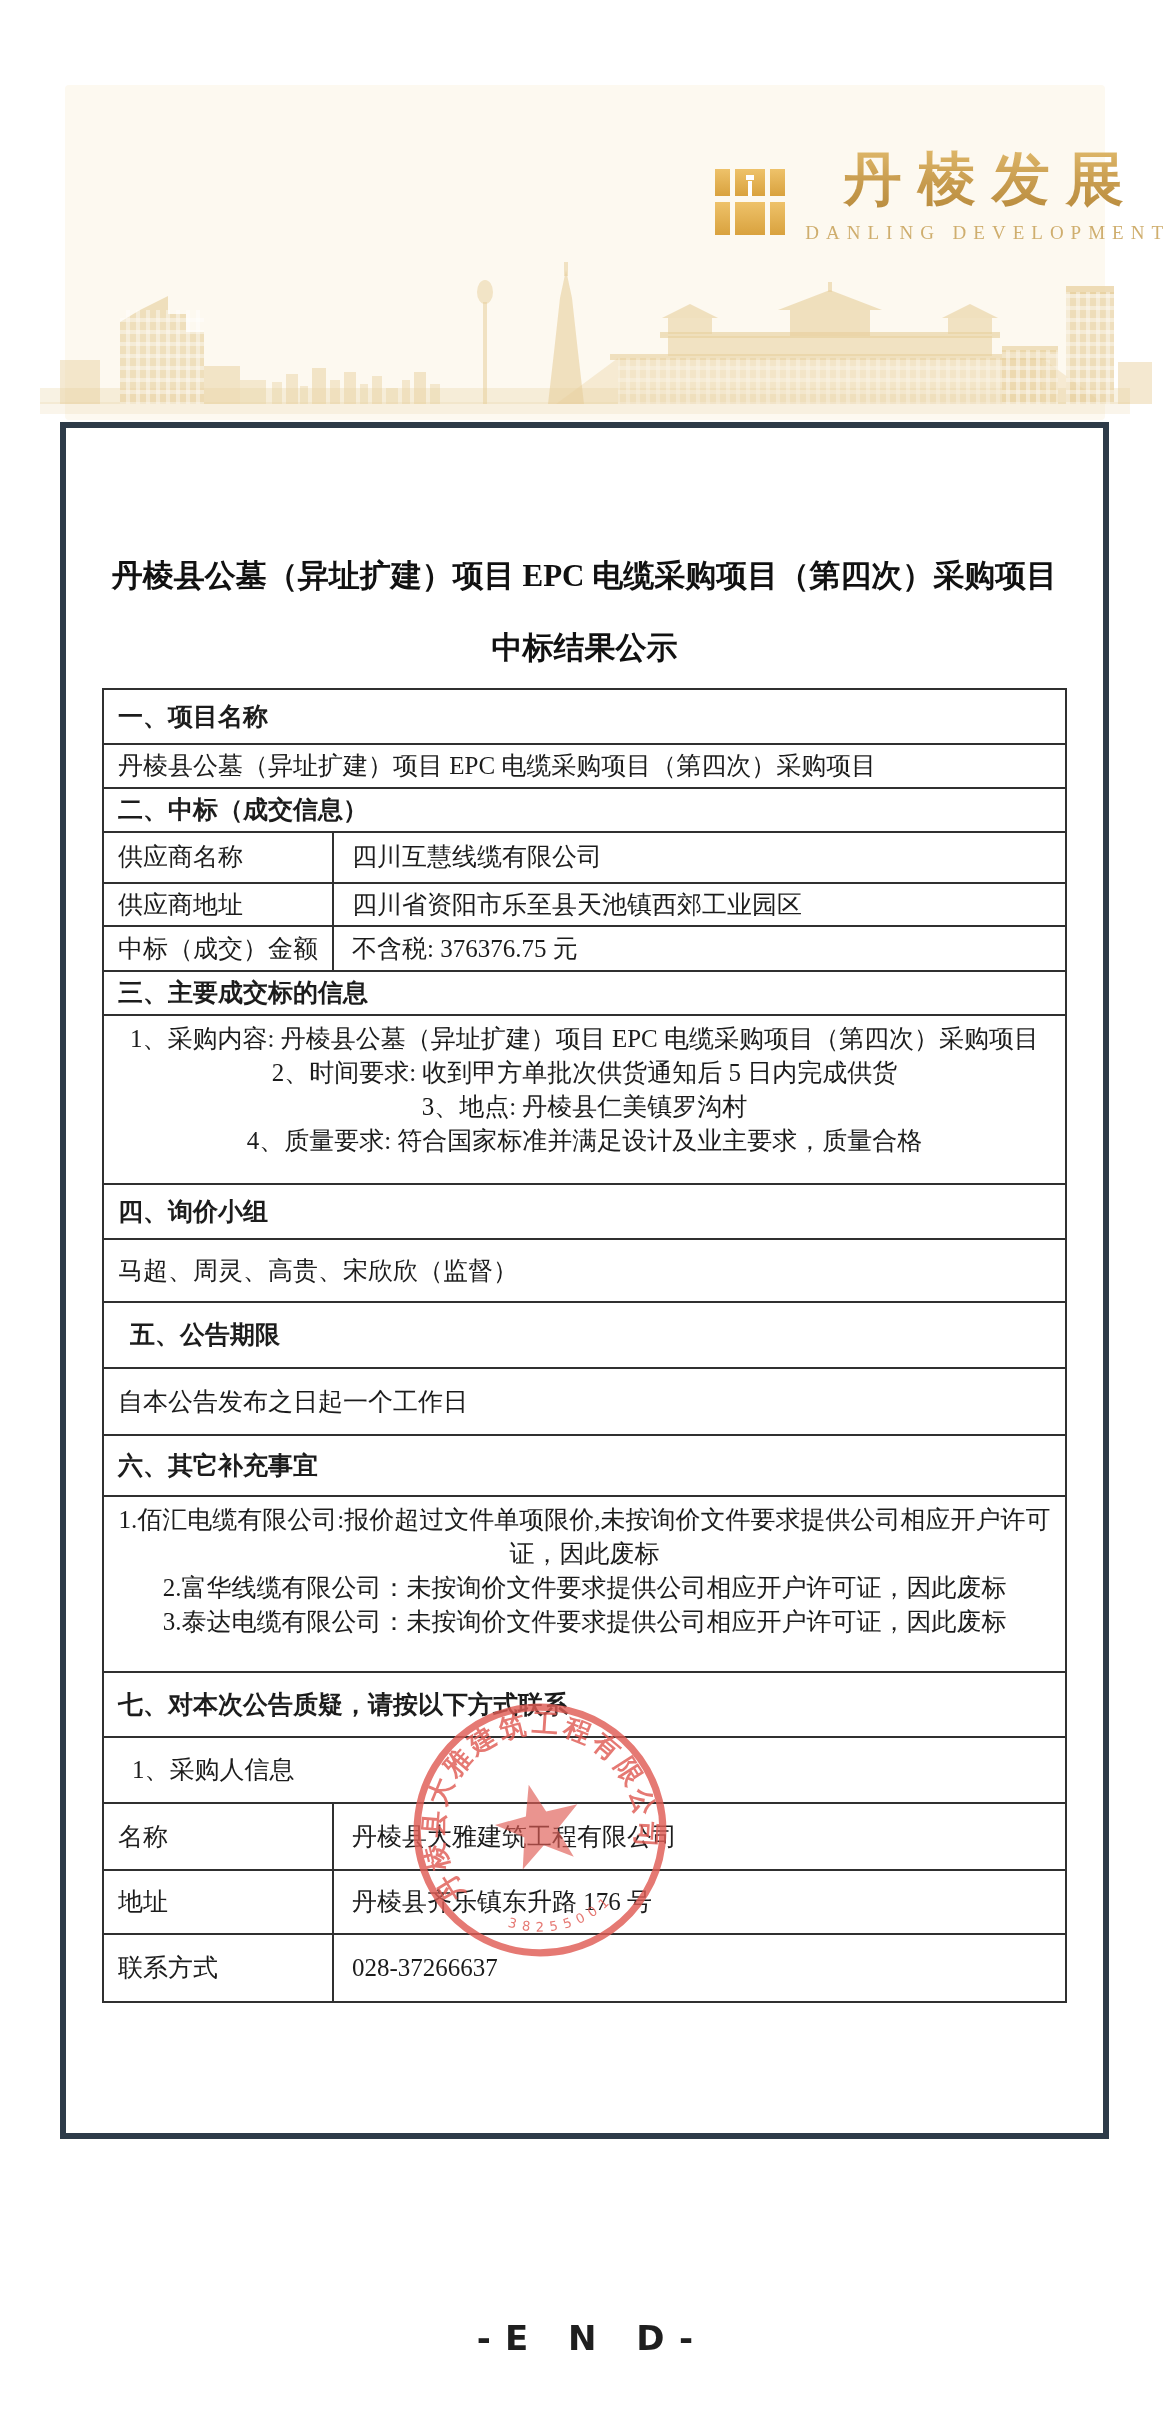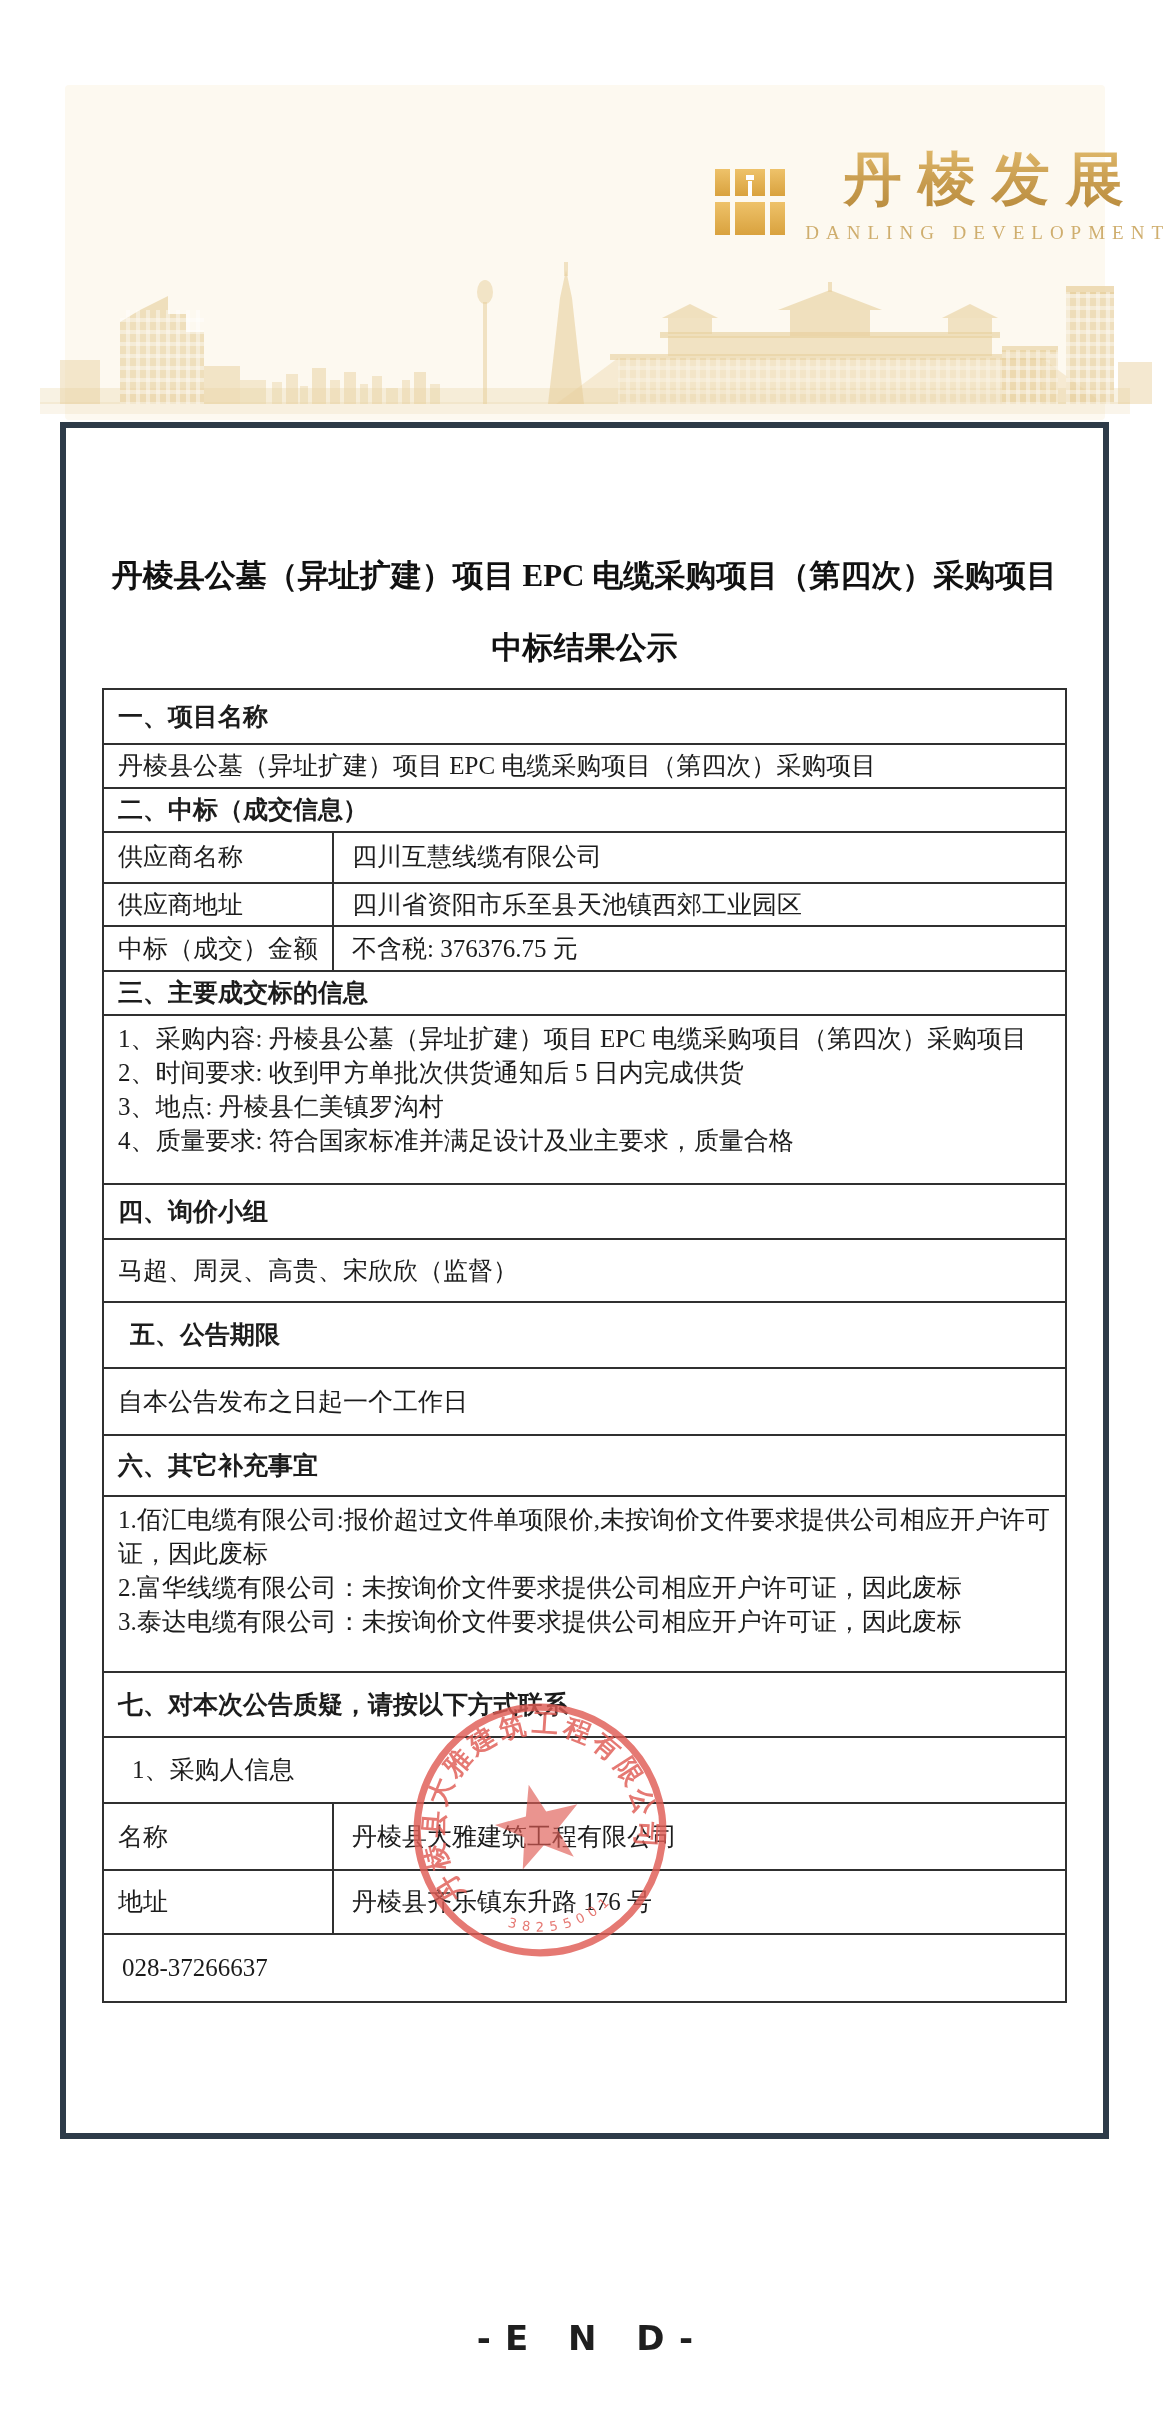--- a/index.html
+++ b/index.html
@@ -49,21 +49,21 @@
     font-size:25px;line-height:1.35;
   }
   .trow{border-top:2px solid var(--table-border);display:flex;align-items:stretch;}
   .trow:first-child{border-top:none;}
   .cell{display:flex;flex-direction:column;justify-content:center;padding:4px 14px;}
   .cell.single{justify-content:center;}
   .trow.section .cell{font-weight:bold;}
   .trow.pair .label{width:230px;flex:0 0 auto;border-right:2px solid var(--table-border);}
   .trow.pair .value{flex:1 1 auto;padding-left:18px;}
   .lines{padding-top:6px;padding-bottom:6px;}
-  .lines .row-line{line-height:34px;}
+  .lines .row-line{line-height:34px;text-align:center;}
   
   .seal{position:absolute;left:408px;top:1698px;width:264px;height:264px;opacity:.82;}
   
   .end-mark{
     position:absolute;left:0;top:2318px;width:100%;text-align:center;
     font-family:"DejaVu Sans","Liberation Sans",sans-serif;
     font-weight:bold;font-size:34px;letter-spacing:14px;color:#1f1f1f;text-indent:14px;
   }
 </style>
 </head>
@@ -227,20 +227,21 @@
       </div>
       <div class="trow pair" style="min-height: 67px; justify-content: flex-end;">
         <div class="cell label single">名称</div>
         <div class="cell value single">丹棱县大雅建筑工程有限公司</div>
       </div>
       <div class="trow pair" style="min-height: 64px;">
         <div class="cell label single">地址</div>
         <div class="cell value single">丹棱县齐乐镇东升路 176 号</div>
       </div>
       <div class="trow pair" style="min-height: 68px;">
+        <div class="cell label single">联系方式</div>
         <div class="cell value single">028-37266637</div>
       </div>
     </div>
 </section>
 
 <svg class="seal" viewBox="0 0 260 260">
   <g transform="rotate(-14 130 130)">
     <circle cx="130" cy="130" r="121" fill="none" stroke="#e05c55" stroke-width="7"></circle>
     <polygon points="130,84 140.3,113.8 171.8,114.4 146.7,133.4 155.9,163.6 130,145.6 104.1,163.6 113.3,133.4 88.2,114.4 119.7,113.8" fill="#e05c55" opacity=".8"></polygon>
     <path id="sealArcTop" d="M 43,170.6 A 96,96 0 1 1 217,170.6" fill="none"></path>

